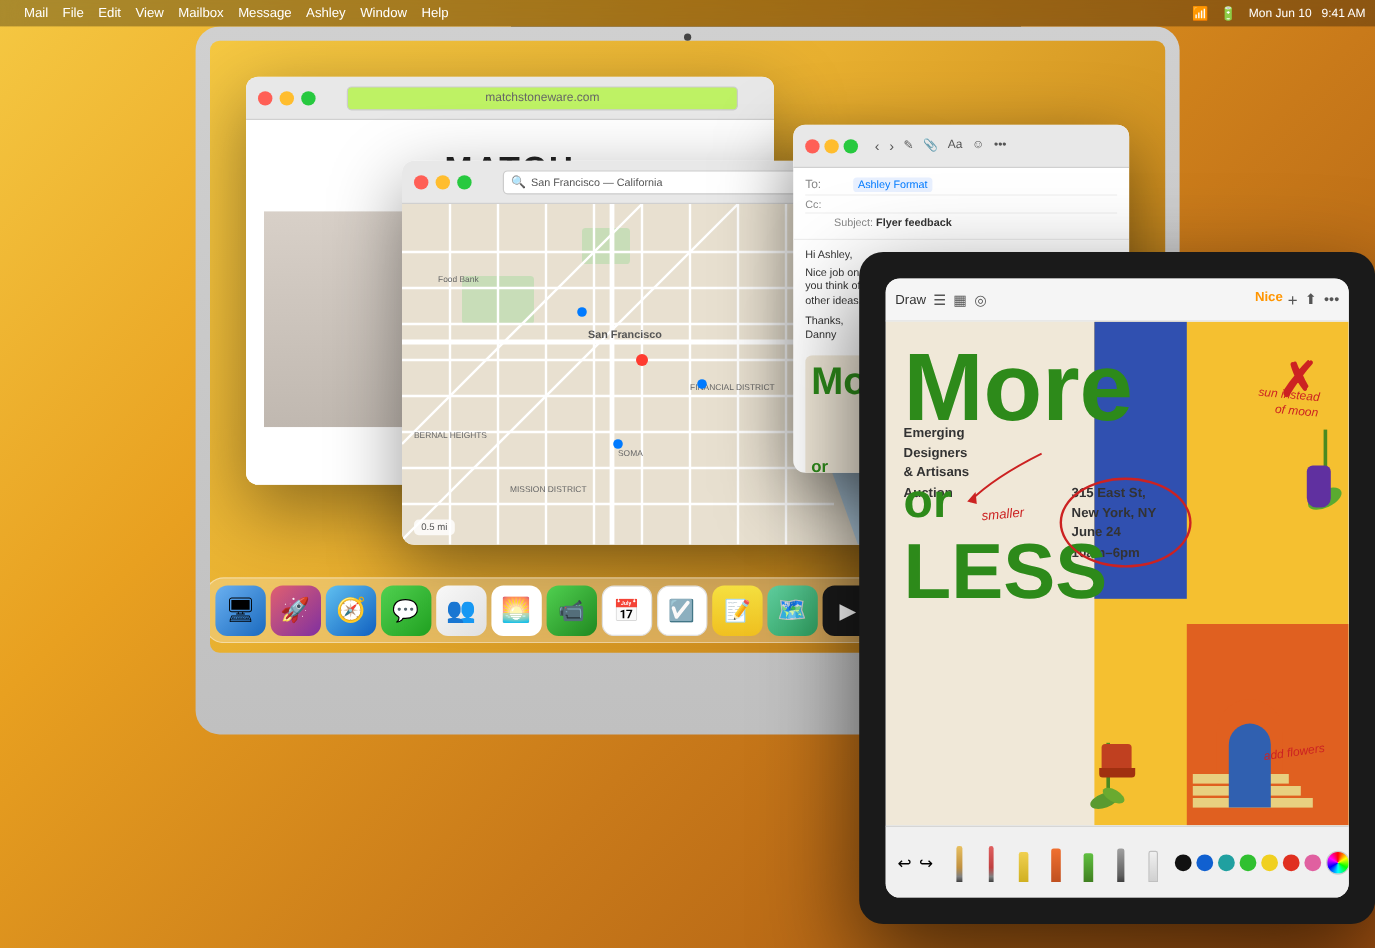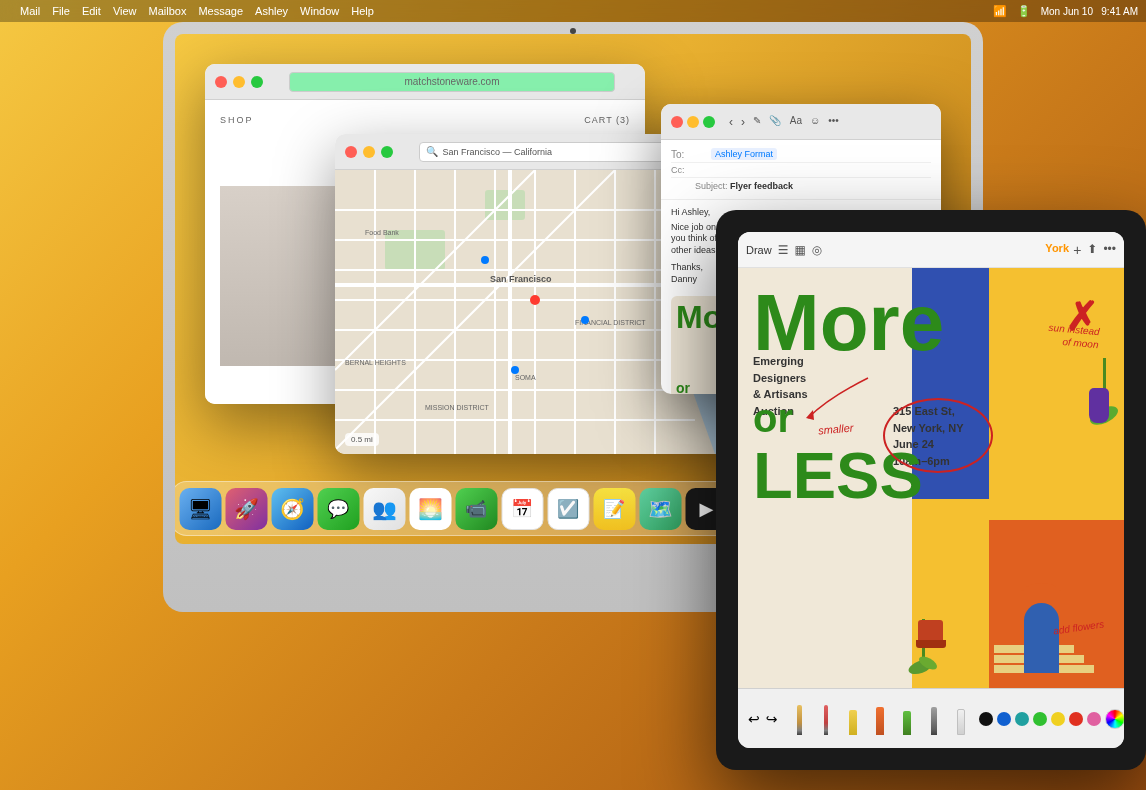--- a/index.html
+++ b/index.html
@@ -73,21 +73,21 @@
       height: 12px;
       border-radius: 50%;
     }
     .tl-red { background: #ff5f56; }
     .tl-yellow { background: #ffbd2e; }
     .tl-green { background: #27c93f; }
     .url-bar {
       flex: 1;
       margin: 0 20px;
       height: 20px;
-      background: #86efac;
+      background: #bef264;
       border-radius: 4px;
       display: flex;
       align-items: center;
       justify-content: center;
       font-size: 10px;
       color: #666;
       border: 1px solid #ccc;
       padding: 0 4px;
     }
     .safari-content {
@@ -549,24 +549,20 @@
     <div class="safari-window">
       <div class="window-titlebar">
         <div class="traffic-light tl-red"></div>
         <div class="traffic-light tl-yellow"></div>
         <div class="traffic-light tl-green"></div>
         <div class="url-bar">
           <span>matchstoneware.com</span>
         </div>
       </div>
       <div class="safari-content">
-        <div style="display:flex;justify-content:space-between;align-items:center;margin-bottom:4px;">
-          <div style="font-size:9px;color:#666;letter-spacing:2px;">SHOP</div>
-          <div style="font-size:9px;color:#666;letter-spacing:1px;">CART (3)</div>
-        </div>
         <div class="match-logo">MATCH</div>
         <div class="match-subtitle">STONEWARE</div>
         <div class="product-image">
           <div style="width:100%;height:100%;background:linear-gradient(180deg,#d8d0c8,#c0b8b0);display:flex;align-items:center;justify-content:center;">
             <div style="width:140px;height:70px;background:#2a2a2a;border-radius:50% 50% 50% 50% / 30% 30% 70% 70%;position:relative;top:20px;"></div>
           </div>
         </div>
       </div>
     </div>
 
@@ -778,21 +774,21 @@
 
 <div class="ipad-device">
   <div class="ipad-screen">
 
     <div class="ipad-toolbar">
       <span style="font-size:11px;color:#333;font-weight:500;">Draw</span>
       <span style="font-size:12px;color:#555;">☰</span>
       <span style="font-size:12px;color:#555;">▦</span>
       <span style="font-size:12px;color:#555;">◎</span>
       <div style="position:absolute;top:10px;right:55px;">
-        <span style="color:#ff9500;font-size:11px;font-weight:600;">York</span>
+        <span style="color:#ff9500;font-size:11px;font-weight:600;">Nice</span>
       </div>
       <div style="margin-left:auto;display:flex;gap:6px;">
         <span style="font-size:14px;color:#555;">+</span>
         <span style="font-size:12px;color:#555;">⬆</span>
         <span style="font-size:12px;color:#555;">•••</span>
       </div>
     </div>
 
     <div class="ipad-content">
       <div class="flyer-large">

